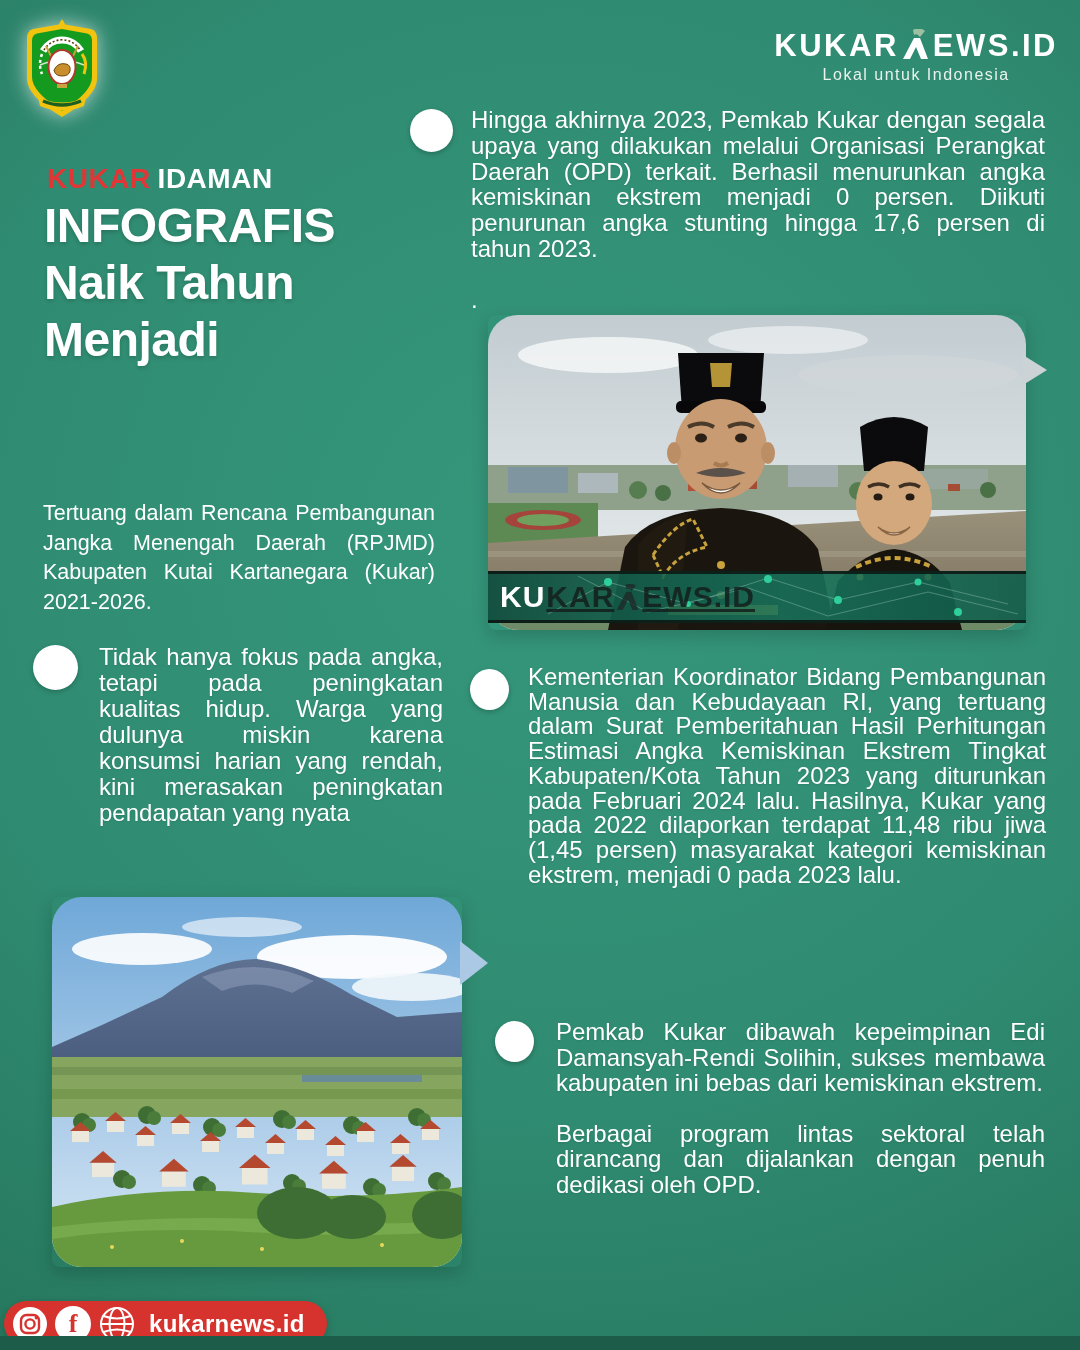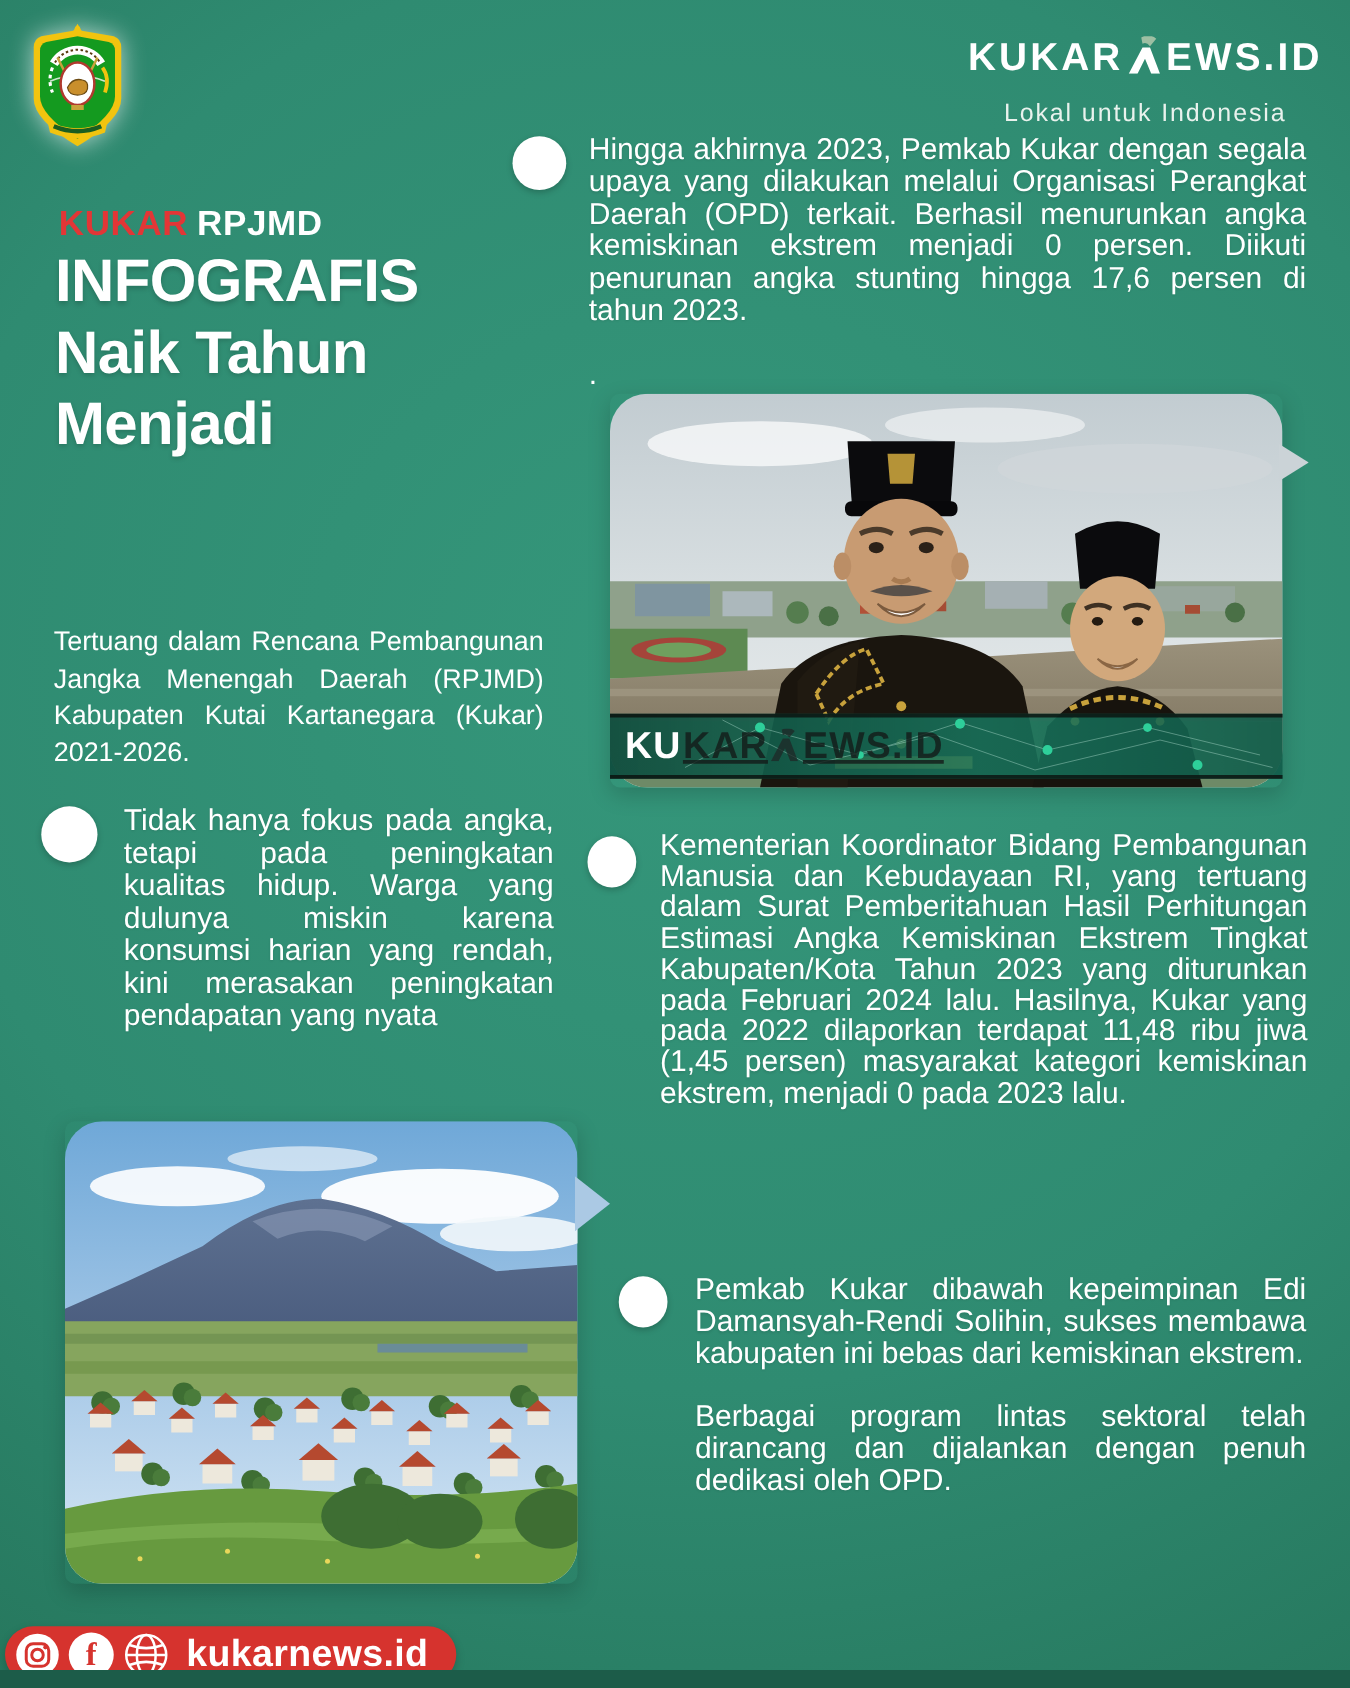--- a/index.html
+++ b/index.html
@@ -13,21 +13,21 @@
   .poster::after{content:"";position:absolute;inset:0;pointer-events:none;
     background:radial-gradient(140% 120% at 50% 45%, rgba(255,255,255,0) 60%, rgba(0,0,0,.12) 100%);}
   
   .crest{position:absolute;left:16px;top:18px;width:92px;height:104px;
     filter:drop-shadow(0 0 10px rgba(255,255,255,.65));z-index:3;}
   
   .masthead{position:absolute;top:26px;right:22px;text-align:center;z-index:3;}
   .brandrow{display:flex;align-items:baseline;justify-content:flex-end;gap:2px;
     font-weight:800;font-size:31px;letter-spacing:2.5px;color:#fff;}
   .brandrow .peak{position:relative;top:3px;}
-  .tagline{margin-top:16px;font-size:20px;font-weight:300;letter-spacing:1.5px;color:#e9f2ed;}
+  .tagline{margin-top:2px;font-size:16px;font-weight:300;letter-spacing:1.5px;color:#e9f2ed;}
   
   .kicker{position:absolute;left:47px;top:163px;font-size:28px;font-weight:800;letter-spacing:.5px;z-index:3;}
   .kicker .red{color:#E23636;}
   .kicker .wh{color:#fff;margin-left:7px;}
   .title{position:absolute;left:44px;top:197px;margin:0;z-index:3;
     font-size:48px;line-height:57px;font-weight:800;letter-spacing:-.5px;color:#fff;
     text-shadow:0 2px 4px rgba(0,0,0,.18);}
   .intro{position:absolute;left:43px;top:499px;width:392px;margin:0;
     font-size:21.5px;line-height:29.5px;font-weight:500;text-align:justify;color:#fff;}
   .bullet{position:absolute;background:#fff;border-radius:50%;
@@ -64,21 +64,21 @@
   .wmark .dk{color:rgba(20,28,26,.82);text-decoration:underline;}
   .wmark .peak{position:relative;top:3px;}
   
   .pill{position:absolute;left:4px;top:1301px;height:45px;padding:0 22px 0 8px;
     background:#D6332E;border-radius:24px;display:flex;align-items:center;gap:7px;z-index:3;
     box-shadow:0 3px 8px rgba(0,0,0,.2);}
   .pill .icon{display:flex;align-items:center;justify-content:center;}
   .fbc{width:36px;height:36px;border-radius:50%;background:#fff;display:flex;align-items:center;
     justify-content:center;font-weight:800;font-size:26px;color:#D6332E;
     font-family:"Liberation Serif","DejaVu Serif",serif;}
-  .handle{font-size:30px;font-weight:700;letter-spacing:.3px;color:#fff;margin-left:6px;}
+  .handle{font-size:24px;font-weight:700;letter-spacing:.3px;color:#fff;margin-left:6px;}
 </style>
 </head>
 <body>
 
 <div class="poster">
 
   <div class="crest">
     <svg viewBox="0 0 92 104" width="92" height="104">
       <polygon points="46,1 50,8 42,8" fill="#F2C40F"></polygon>
       <circle cx="46" cy="5" r="2.2" fill="#F2C40F"></circle>
@@ -107,21 +107,21 @@
           <path d="M12,1 Q18,-3 24,2 L19,8 Q16,4 13,6 Z" fill="#9DBFA3"></path>
           <polygon points="2,30 13,9 19,9 27,30 20,30 15,18 9,30" fill="#FFFFFF"></polygon>
         </svg>
       </span>
       <span>EWS.ID</span>
     </div>
     <div class="tagline">Lokal untuk Indonesia</div>
   </div>
 
   <div class="kicker">
-    <span class="red">KUKAR</span><span class="wh">RPJMD</span>
+    <span class="red">KUKAR</span><span class="wh">IDAMAN</span>
   </div>
   <h1 class="title">
     <div>INFOGRAFIS</div>
     <div>Naik Tahun</div>
     <div>Menjadi</div>
   </h1>
   <p class="intro">Tertuang dalam Rencana Pembangunan Jangka Menengah Daerah (RPJMD) Kabupaten Kutai Kartanegara (Kukar) 2021-2026.</p>
 
   <div class="bullet b-l1"></div>
   <p class="body lbody">Tidak hanya fokus pada angka, tetapi pada peningkatan kualitas hidup. Warga yang dulunya miskin karena konsumsi harian yang rendah, kini merasakan peningkatan pendapatan yang nyata</p>

